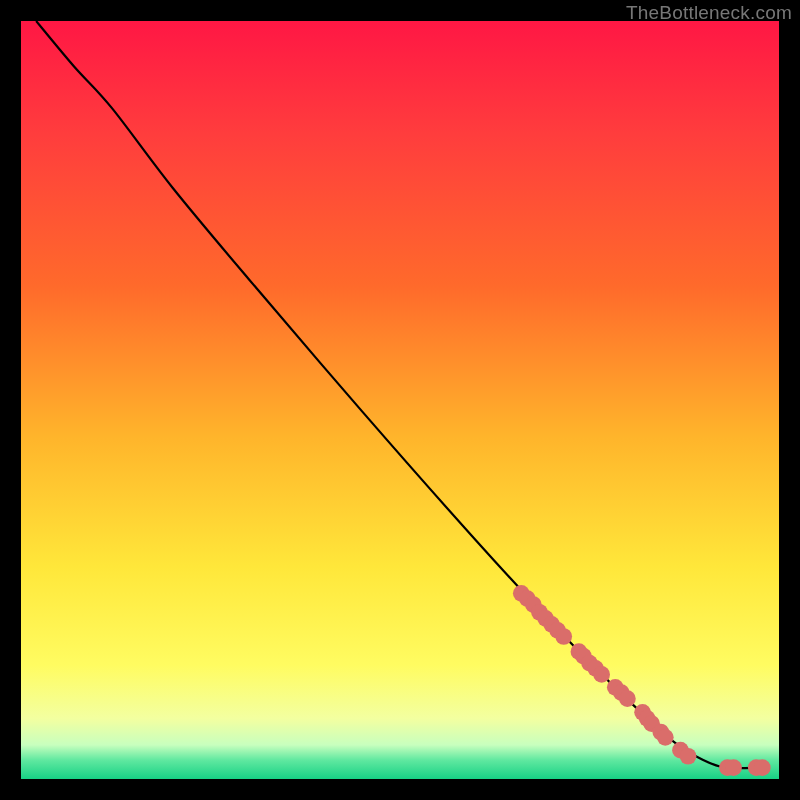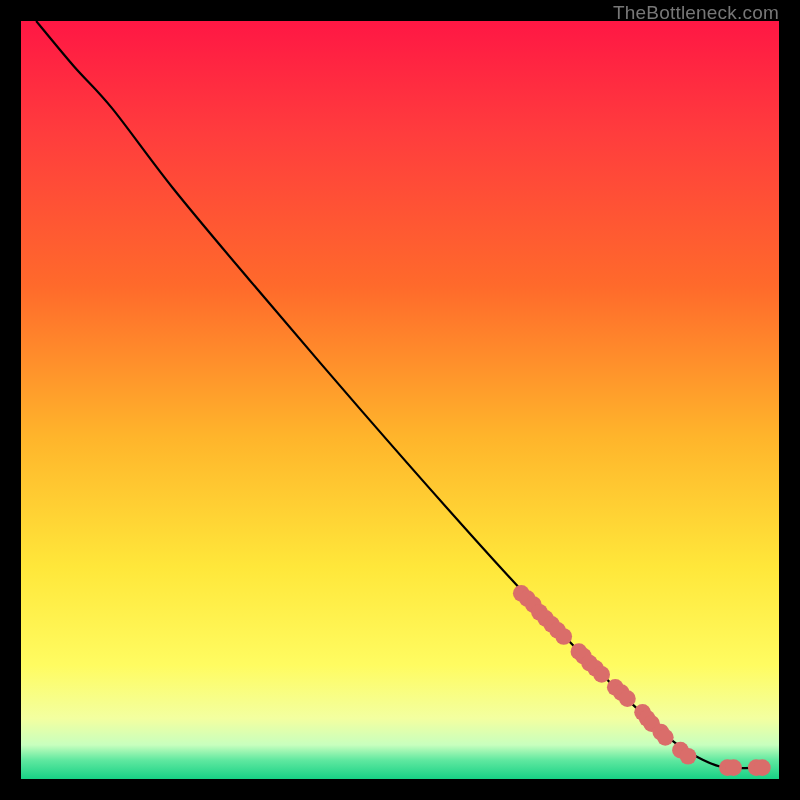--- a/index.html
+++ b/index.html
@@ -15,21 +15,21 @@
     position: absolute;
     left: 21px;
     top: 21px;
     width: 758px;
     height: 758px;
     background: #000;
   }
   .watermark {
     position: absolute;
     top: 2px;
-    right: 21px;
+    right: 8px;
     color: #777;
     font-size: 19px;
     font-weight: 500;
     letter-spacing: 0.2px;
     z-index: 50;
   }
   svg { display: block; }
 </style>
 </head>
 <body>

